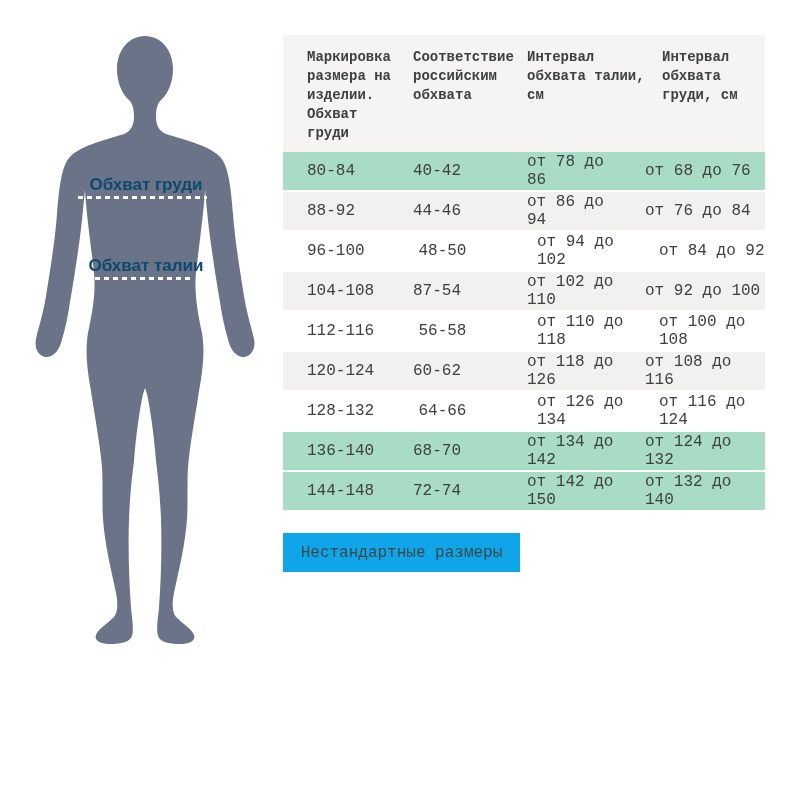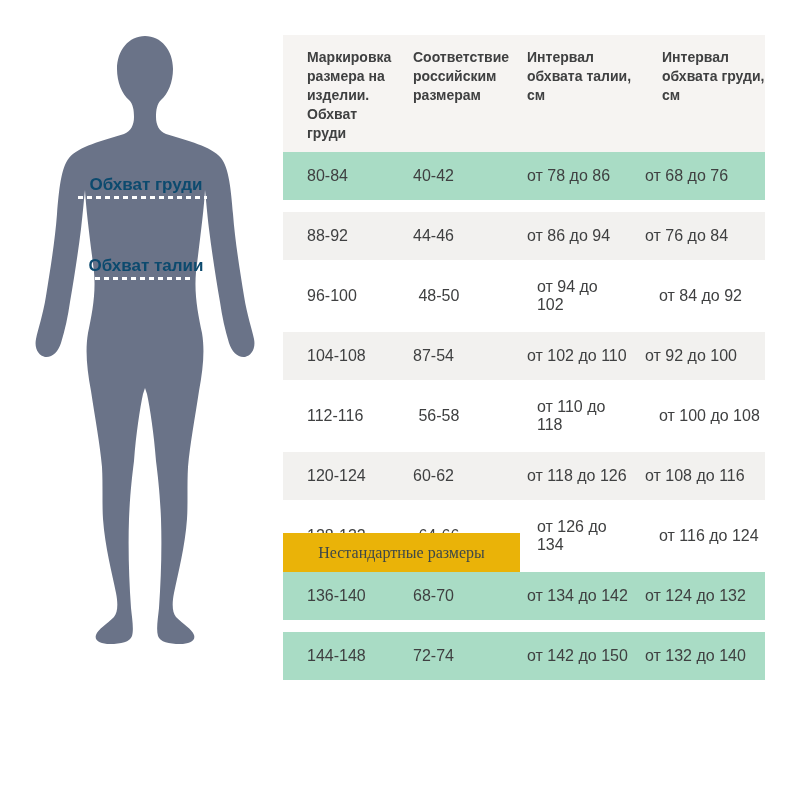--- a/index.html
+++ b/index.html
@@ -33,20 +33,21 @@
     position: absolute;
     height: 3px;
     background: repeating-linear-gradient(90deg, #ffffff 0 5px, transparent 5px 9px);
   }
   .size-table {
     position: absolute;
     left: 283px;
     top: 35px;
     width: 482px;
     color: #3f4041;
+    font-family: Liberation Mono, monospace;
   }
   .thead {
     display: flex;
     background: #f6f4f2;
     height: 117px;
     box-sizing: border-box;
     padding-top: 13px;
     font-weight: bold;
     font-size: 14px;
     line-height: 19px;
@@ -54,42 +55,42 @@
   .th, .td {
     box-sizing: border-box;
   }
   .c0 { width: 115px; padding-left: 24px; }
   .c1 { width: 114px; padding-left: 15px; }
   .c2 { width: 118px; padding-left: 15px; }
   .c3 { width: 135px; padding-left: 15px; }
   .trow {
     display: flex;
     align-items: center;
-    height: 48px;
-    margin-bottom: 12px;
+    height: 38px;
+    margin-bottom: 2px;
     font-size: 16px;
   }
   .trow.green { background: #a9dcc5; }
   .trow.gray  { background: #f2f1ef; }
   .trow.white { background: #ffffff; gap: 16px; }
   .nonstandard-button {
     position: absolute;
     left: 283px;
     top: 533px;
     width: 237px;
     height: 39px;
-    background: #eab308;
+    background: #0ea5e9;
     color: #3e4849;
     font-size: 16px;
     display: flex;
     align-items: center;
     justify-content: center;
     border: none;
     cursor: pointer;
-    font-family: Liberation Serif, serif;
+    font-family: Liberation Mono, monospace;
   }
 </style>
 </head>
 <body>
 
 <div class="canvas">
 
   <svg class="figure" width="800" height="800" viewBox="0 0 800 800">
     <path d="M 145 36
              C 161 36 173 50 173 69
@@ -153,21 +154,21 @@
 
   <div class="overlay-label" style="left:84px; top:175px; width:124px;">Обхват груди</div>
   <div class="dash-line" style="left:78px; top:196px; width:129px;"></div>
 
   <div class="overlay-label" style="left:84px; top:256px; width:124px;">Обхват талии</div>
   <div class="dash-line" style="left:95px; top:277px; width:98px;"></div>
 
   <div class="size-table">
     <div class="thead">
       <div class="th c0">Маркировка размера на изделии. Обхват груди</div>
-      <div class="th c1">Соответствие российским размерам</div>
+      <div class="th c1">Соответствие российским обхвата</div>
       <div class="th c3">Интервал обхвата талии, см</div>
       <div class="th c2">Интервал обхвата груди, см</div>
     </div>
     <div>
         <div class="trow green">
           <div class="td c0">80-84</div>
           <div class="td c1">40-42</div>
           <div class="td c2">от 78 до 86</div>
           <div class="td c3">от 68 до 76</div>
         </div>

